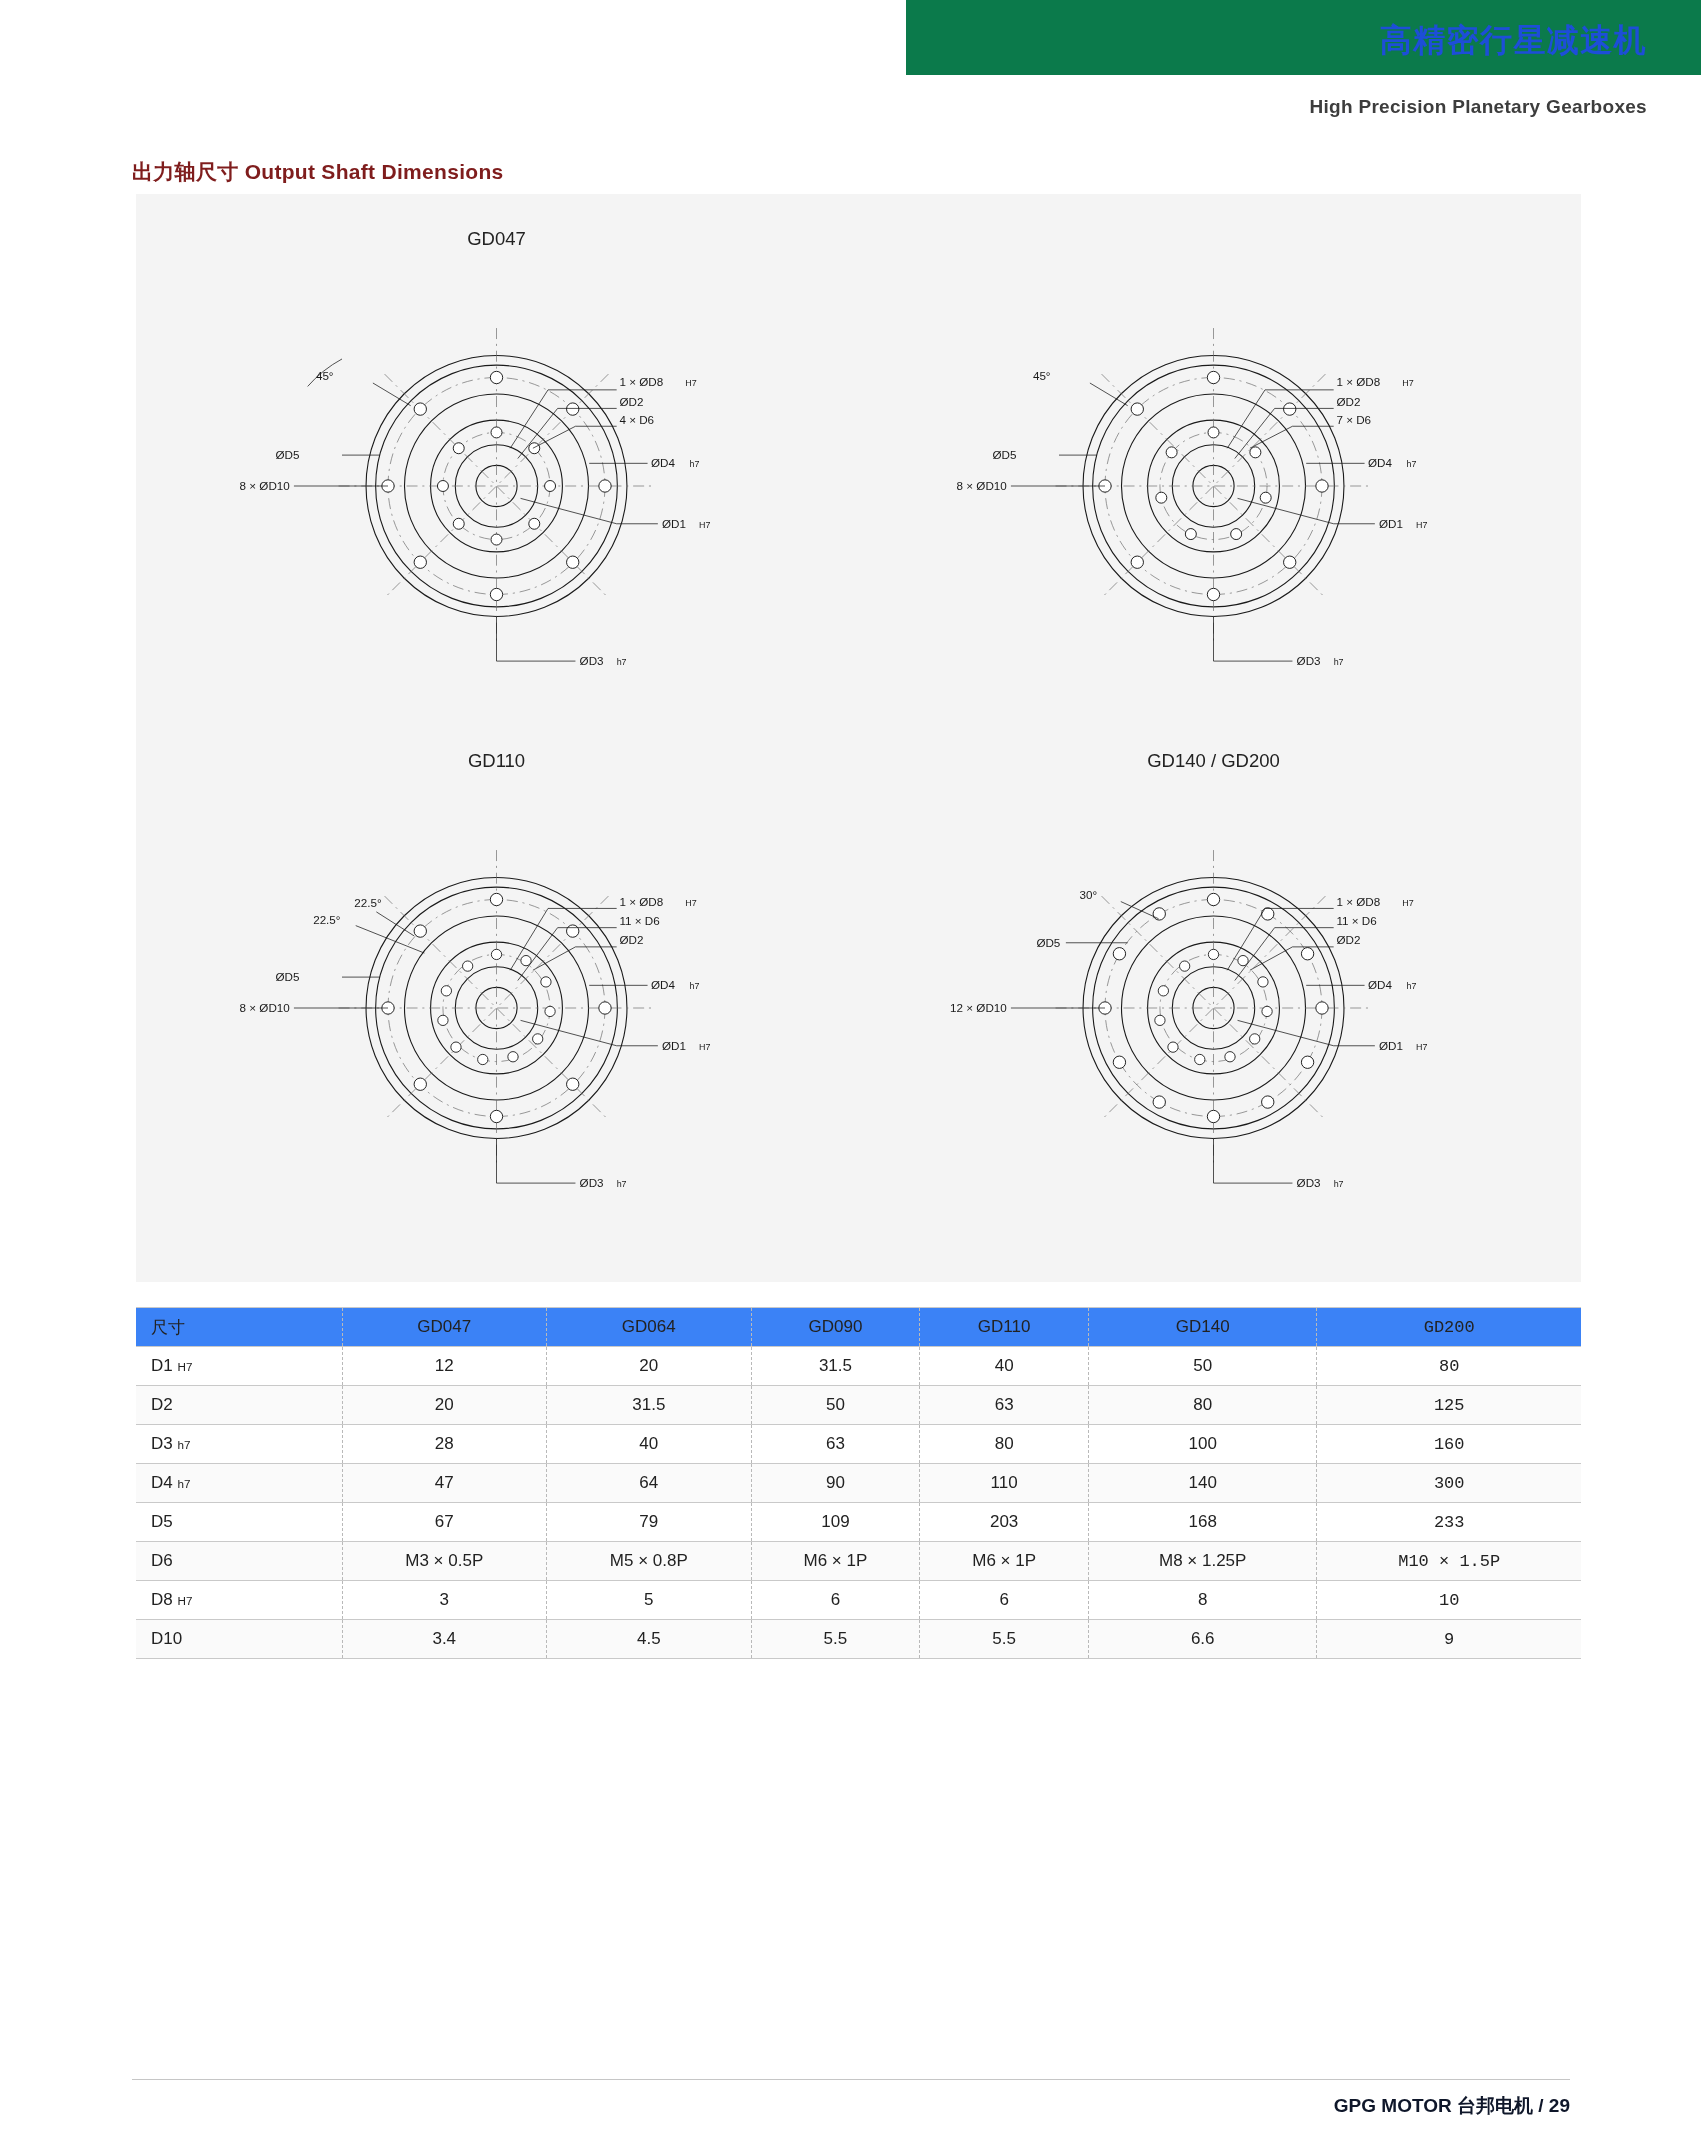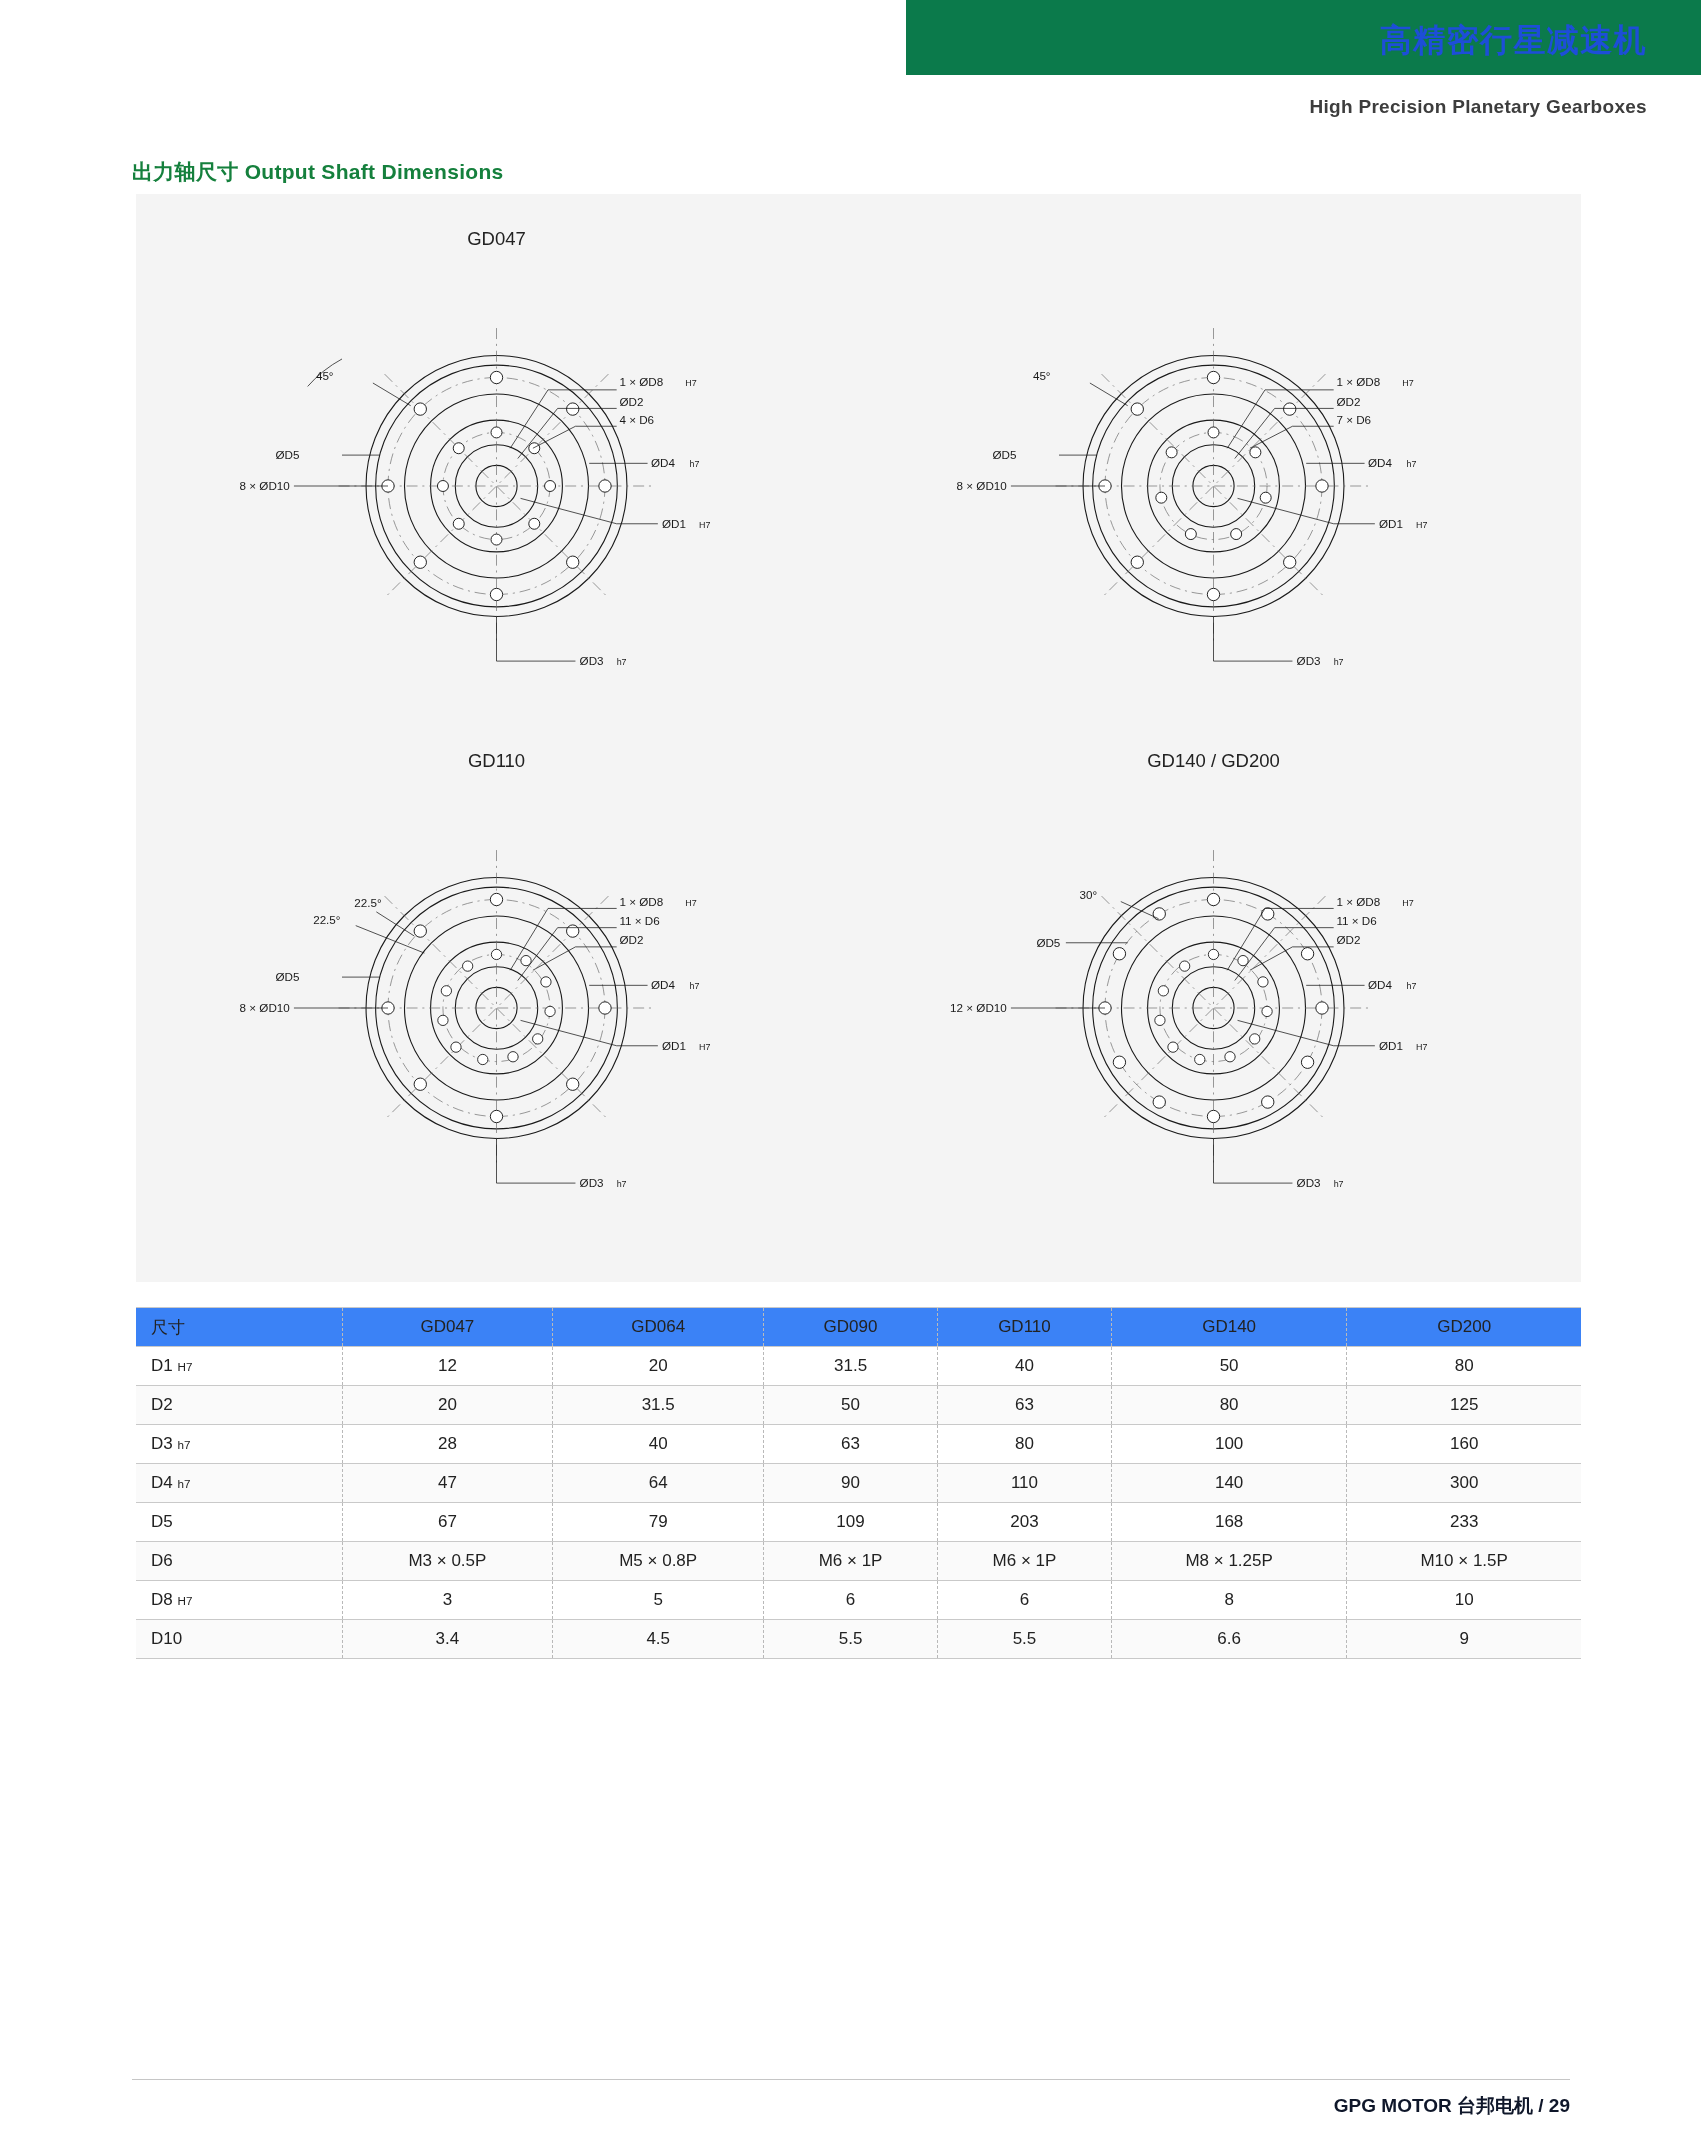--- a/index.html
+++ b/index.html
@@ -47,21 +47,21 @@
     letter-spacing: 0.3px;
   }
 
   
   .section-title {
     position: absolute;
     left: 132px;
     top: 158px;
     font-size: 21px;
     font-weight: bold;
-    color: #15803d;
+    color: #7f1d1d;
     letter-spacing: 0.3px;
   }
 
   
   .panel {
     position: absolute;
     left: 136px;
     top: 194px;
     width: 1445px;
     height: 1088px;
@@ -107,21 +107,21 @@
     font-size: 17px;
   }
   table.dims th, table.dims td {
     border-bottom: 0.7px solid #c9c9c9;
     border-right: 0.7px dashed #b9b9b9;
     height: 39px;
     text-align: center;
     font-weight: normal;
     color: #222;
   }
-  table.dims th:last-child, table.dims td:last-child { border-right: none; }
+  table.dims th:last-child, table.dims td:last-child { border-right: none; font-family: Liberation Mono, monospace; }
   table.dims thead th {
     background: #3b82f6;
     border-top: 0.7px solid #c9c9c9;
     border-bottom: 0.7px solid #c9c9c9;
   }
   table.dims thead th:first-child,
   table.dims tbody td:first-child {
     text-align: left;
     padding-left: 15px;
     width: 206px;

